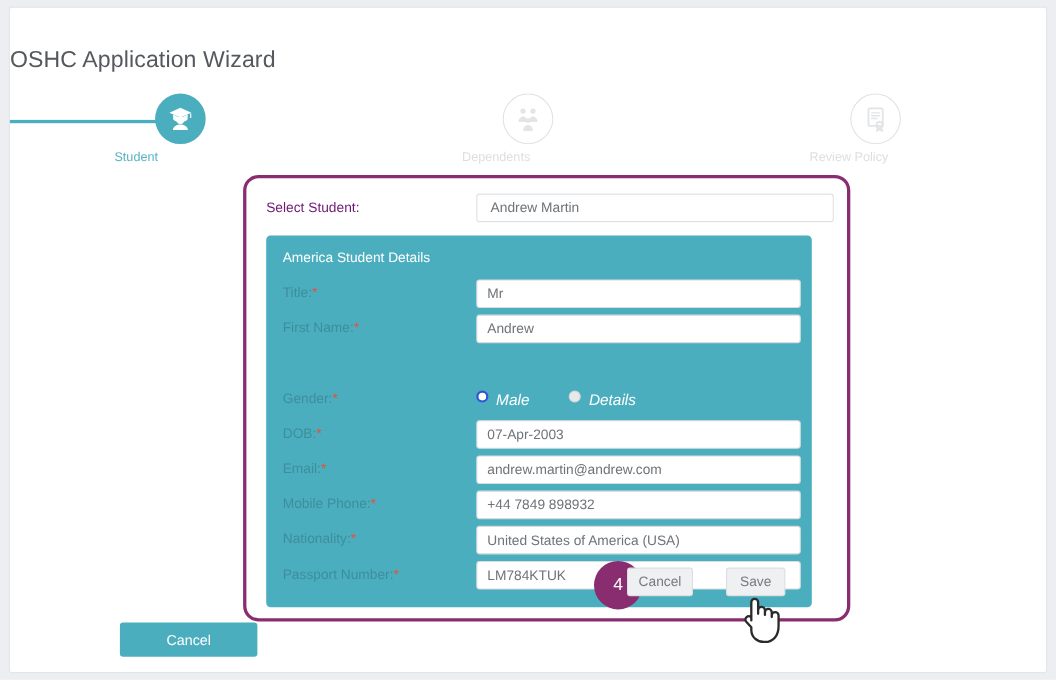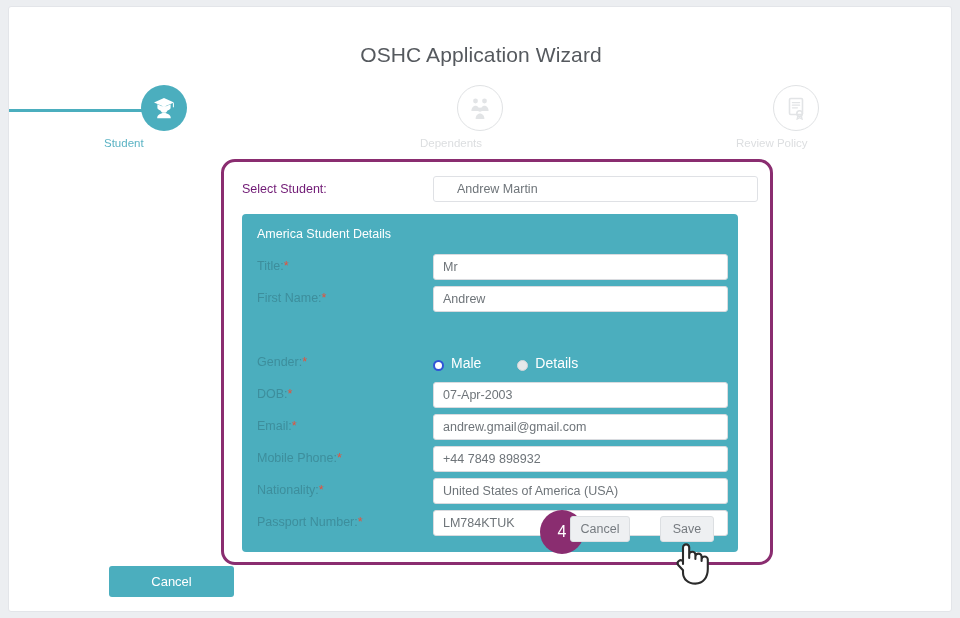--- a/index.html
+++ b/index.html
@@ -24,21 +24,21 @@
     border-radius: 3px;
     overflow: hidden;
   }
 
   
   .wizard-title {
     position: absolute;
     left: 0;
     top: 36px;
     width: 944px;
-    text-align: center;
+    text-align: left;
     font-size: 21px;
     color: #55595e;
     font-weight: 400;
     letter-spacing: .1px;
   }
 
   
   .stepper {
     position: absolute;
     left: 0;
@@ -116,21 +116,21 @@
     position: absolute;
     left: 191px;
     top: 0;
     width: 325px;
     height: 26px;
     background: #fff;
     border: 1px solid #dfe1e5;
     border-radius: 3px;
     font-size: 12.5px;
     color: #6e7479;
-    padding: 0 23px;
+    padding: 0 12px;
     line-height: 24px;
     white-space: nowrap;
     overflow: hidden;
   }
 
   
   .form-body {
     position: absolute;
     left: 18px;
     top: 52px;
@@ -187,22 +187,23 @@
   .radio-group {
     position: absolute;
     left: 191px;
     top: 0;
     height: 26px;
     display: flex;
     align-items: center;
   }
   .radio-opt {
     display: flex;
-    align-items: flex-end;
+    align-items: flex-start;
     margin-right: 36px;
+    font-style: italic;
   }
   .radio-dot {
     width: 11px;
     height: 11px;
     border-radius: 50%;
     margin-right: 7px;
     flex: none;
   }
   .radio-dot.on {
     background: #ffffff;
@@ -369,21 +370,21 @@
         </div>
       </div>
 
       <div class="field-row" style="top:168px">
         <div class="field-label"><span>DOB:</span><span class="req-star">*</span></div>
         <div class="field-input">07-Apr-2003</div>
       </div>
 
       <div class="field-row" style="top:200px">
         <div class="field-label"><span>Email:</span><span class="req-star">*</span></div>
-        <div class="field-input">andrew.gmail@gmail.com</div>
+        <div class="field-input">andrew.martin@andrew.com</div>
       </div>
 
       <div class="field-row" style="top:232px">
         <div class="field-label"><span>Mobile Phone:</span><span class="req-star">*</span></div>
         <div class="field-input">+44 7849 898932</div>
       </div>
 
       <div class="field-row" style="top:264px">
         <div class="field-label"><span>Nationality:</span><span class="req-star">*</span></div>
         <div class="field-input">United States of America (USA)</div>

